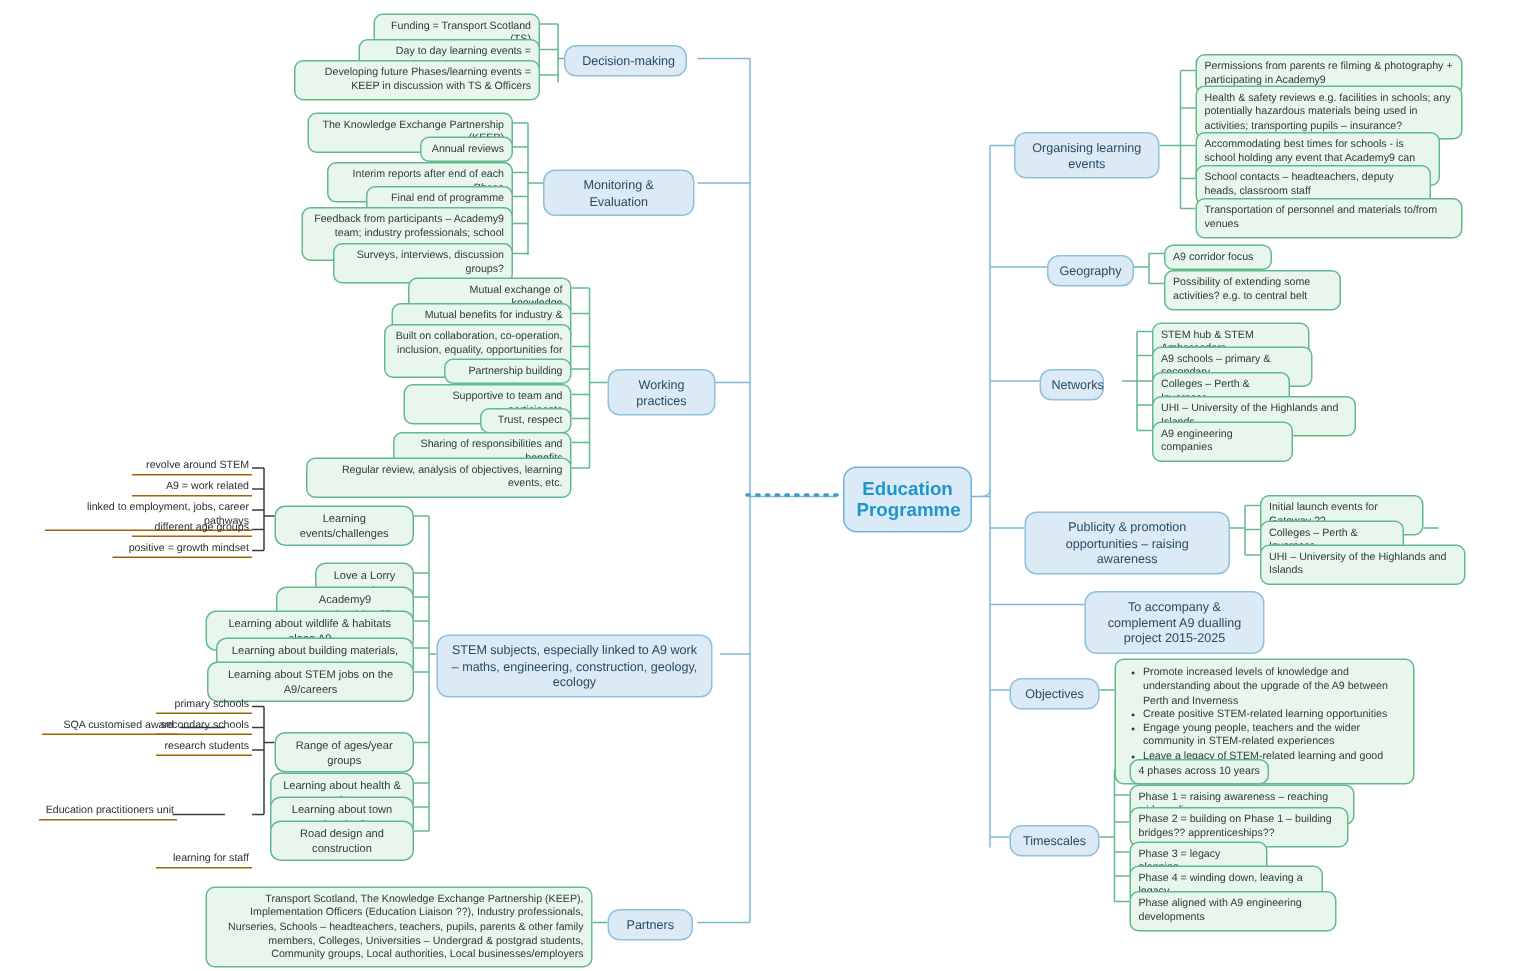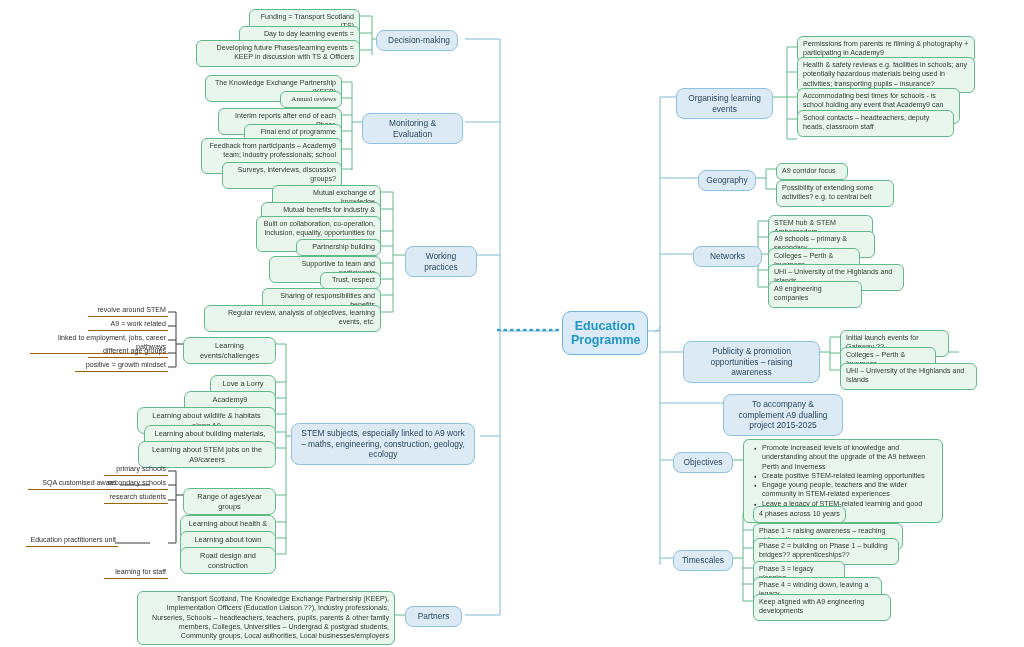--- a/index.html
+++ b/index.html
@@ -193,21 +193,21 @@
     <div>Programme</div>
   </div>
 
   <div class="node l1" style="left:376px;top:30px;width:82px;text-align:right;">Decision-making</div>
   <div class="node l2" style="left:249px;top:9px;width:111px;">Funding = Transport Scotland (TS)</div>
   <div class="node l2" style="left:239px;top:26px;width:121px;">Day to day learning events = Officers</div>
   <div class="node l2" style="left:196px;top:40px;width:164px;">Developing future Phases/learning events = KEEP in discussion with TS &amp; Officers</div>
 
   <div class="node l1" style="left:362px;top:113px;width:101px;">Monitoring &amp; Evaluation</div>
   <div class="node l2" style="left:205px;top:75px;width:137px;">The Knowledge Exchange Partnership (KEEP)</div>
-  <div class="node l2" style="left:280px;top:91px;width:62px;font-family:Liberation Serif, serif;">Annual reviews</div>
+  <div class="node l2" style="left:280px;top:91px;width:62px;">Annual reviews</div>
   <div class="node l2" style="left:218px;top:108px;width:124px;">Interim reports after end of each Phase</div>
   <div class="node l2" style="left:244px;top:124px;width:98px;">Final end of programme report</div>
   <div class="node l2" style="left:201px;top:138px;width:141px;">Feedback from participants – Academy9 team; industry professionals; school staff; headteachers; pupils</div>
   <div class="node l2" style="left:222px;top:162px;width:120px;">Surveys, interviews, discussion groups?</div>
 
   <div class="node l1" style="left:405px;top:246px;width:72px;">Working practices</div>
   <div class="node l2" style="left:272px;top:185px;width:109px;">Mutual exchange of knowledge</div>
   <div class="node l2" style="left:261px;top:202px;width:120px;">Mutual benefits for industry &amp; education</div>
   <div class="node l2" style="left:256px;top:216px;width:125px;">Built on collaboration, co-operation, inclusion, equality, opportunities for all</div>
   <div class="node l2" style="left:296px;top:239px;width:85px;">Partnership building</div>
@@ -244,26 +244,27 @@
   <div class="node l2b" style="left:180px;top:547px;width:96px;">Road design and construction</div>
 
   <div class="node l1" style="left:405px;top:606px;width:57px;">Partners</div>
   <div class="node l2" style="left:137px;top:591px;width:258px;">Transport Scotland, The Knowledge Exchange Partnership (KEEP), Implementation Officers (Education Liaison ??), Industry professionals, Nurseries, Schools – headteachers, teachers, pupils, parents &amp; other family members, Colleges, Universities – Undergrad &amp; postgrad students, Community groups, Local authorities, Local businesses/employers</div>
 
   <div class="node l1" style="left:676px;top:88px;width:97px;">Organising learning events</div>
   <div class="node l2 left" style="left:797px;top:36px;width:178px;">Permissions from parents re filming &amp; photography + participating in Academy9</div>
   <div class="node l2 left" style="left:797px;top:57px;width:178px;">Health &amp; safety reviews e.g. facilities in schools; any potentially hazardous materials being used in activities; transporting pupils – insurance?</div>
   <div class="node l2 left" style="left:797px;top:88px;width:163px;">Accommodating best times for schools - is school holding any event that Academy9 can tap into?</div>
   <div class="node l2 left" style="left:797px;top:110px;width:157px;">School contacts – headteachers, deputy heads, classroom staff</div>
+  <div class="node l2 left" style="left:797px;top:132px;width:178px;">Transportation of personnel and materials to/from venues</div>
 
   <div class="node l1" style="left:698px;top:170px;width:58px;">Geography</div>
   <div class="node l2 left" style="left:776px;top:163px;width:72px;">A9 corridor focus</div>
   <div class="node l2 left" style="left:776px;top:180px;width:118px;">Possibility of extending some activities? e.g. to central belt</div>
 
-  <div class="node l1" style="left:693px;top:246px;width:69px;">Networks</div>
+  <div class="node l1" style="left:693px;top:246px;width:43px;">Networks</div>
   <div class="node l2 left" style="left:768px;top:215px;width:105px;">STEM hub &amp; STEM Ambassadors</div>
   <div class="node l2 left" style="left:768px;top:231px;width:107px;">A9 schools – primary &amp; secondary</div>
   <div class="node l2 left" style="left:768px;top:248px;width:92px;">Colleges – Perth &amp; Inverness</div>
   <div class="node l2 left" style="left:768px;top:264px;width:136px;">UHI – University of the Highlands and Islands</div>
   <div class="node l2 left" style="left:768px;top:281px;width:94px;">A9 engineering companies</div>
 
   <div class="node l1" style="left:683px;top:341px;width:137px;">Publicity &amp; promotion opportunities – raising awareness</div>
   <div class="node l2 left" style="left:840px;top:330px;width:109px;">Initial launch events for Gateway ??</div>
   <div class="node l2 left" style="left:840px;top:347px;width:96px;">Colleges – Perth &amp; Inverness</div>
   <div class="node l2 left" style="left:840px;top:363px;width:137px;">UHI – University of the Highlands and Islands</div>
@@ -279,15 +280,15 @@
       <li>Leave a legacy of STEM-related learning and good practice</li>
     </ul>
   </div>
 
   <div class="node l1" style="left:673px;top:550px;width:60px;">Timescales</div>
   <div class="node l2 left" style="left:753px;top:506px;width:93px;">4 phases across 10 years</div>
   <div class="node l2 left" style="left:753px;top:523px;width:150px;">Phase 1 = raising awareness – reaching wide audience</div>
   <div class="node l2 left" style="left:753px;top:538px;width:146px;">Phase 2 = building on Phase 1 – building bridges?? apprenticeships??</div>
   <div class="node l2 left" style="left:753px;top:561px;width:92px;">Phase 3 = legacy planning</div>
   <div class="node l2 left" style="left:753px;top:577px;width:129px;">Phase 4 = winding down, leaving a legacy</div>
-  <div class="node l2 left" style="left:753px;top:594px;width:138px;">Keep aligned with A9 engineering developments</div>
+  <div class="node l2 left" style="left:753px;top:594px;width:138px;">Phase aligned with A9 engineering developments</div>
 
 </div>
 
 </body></html>

